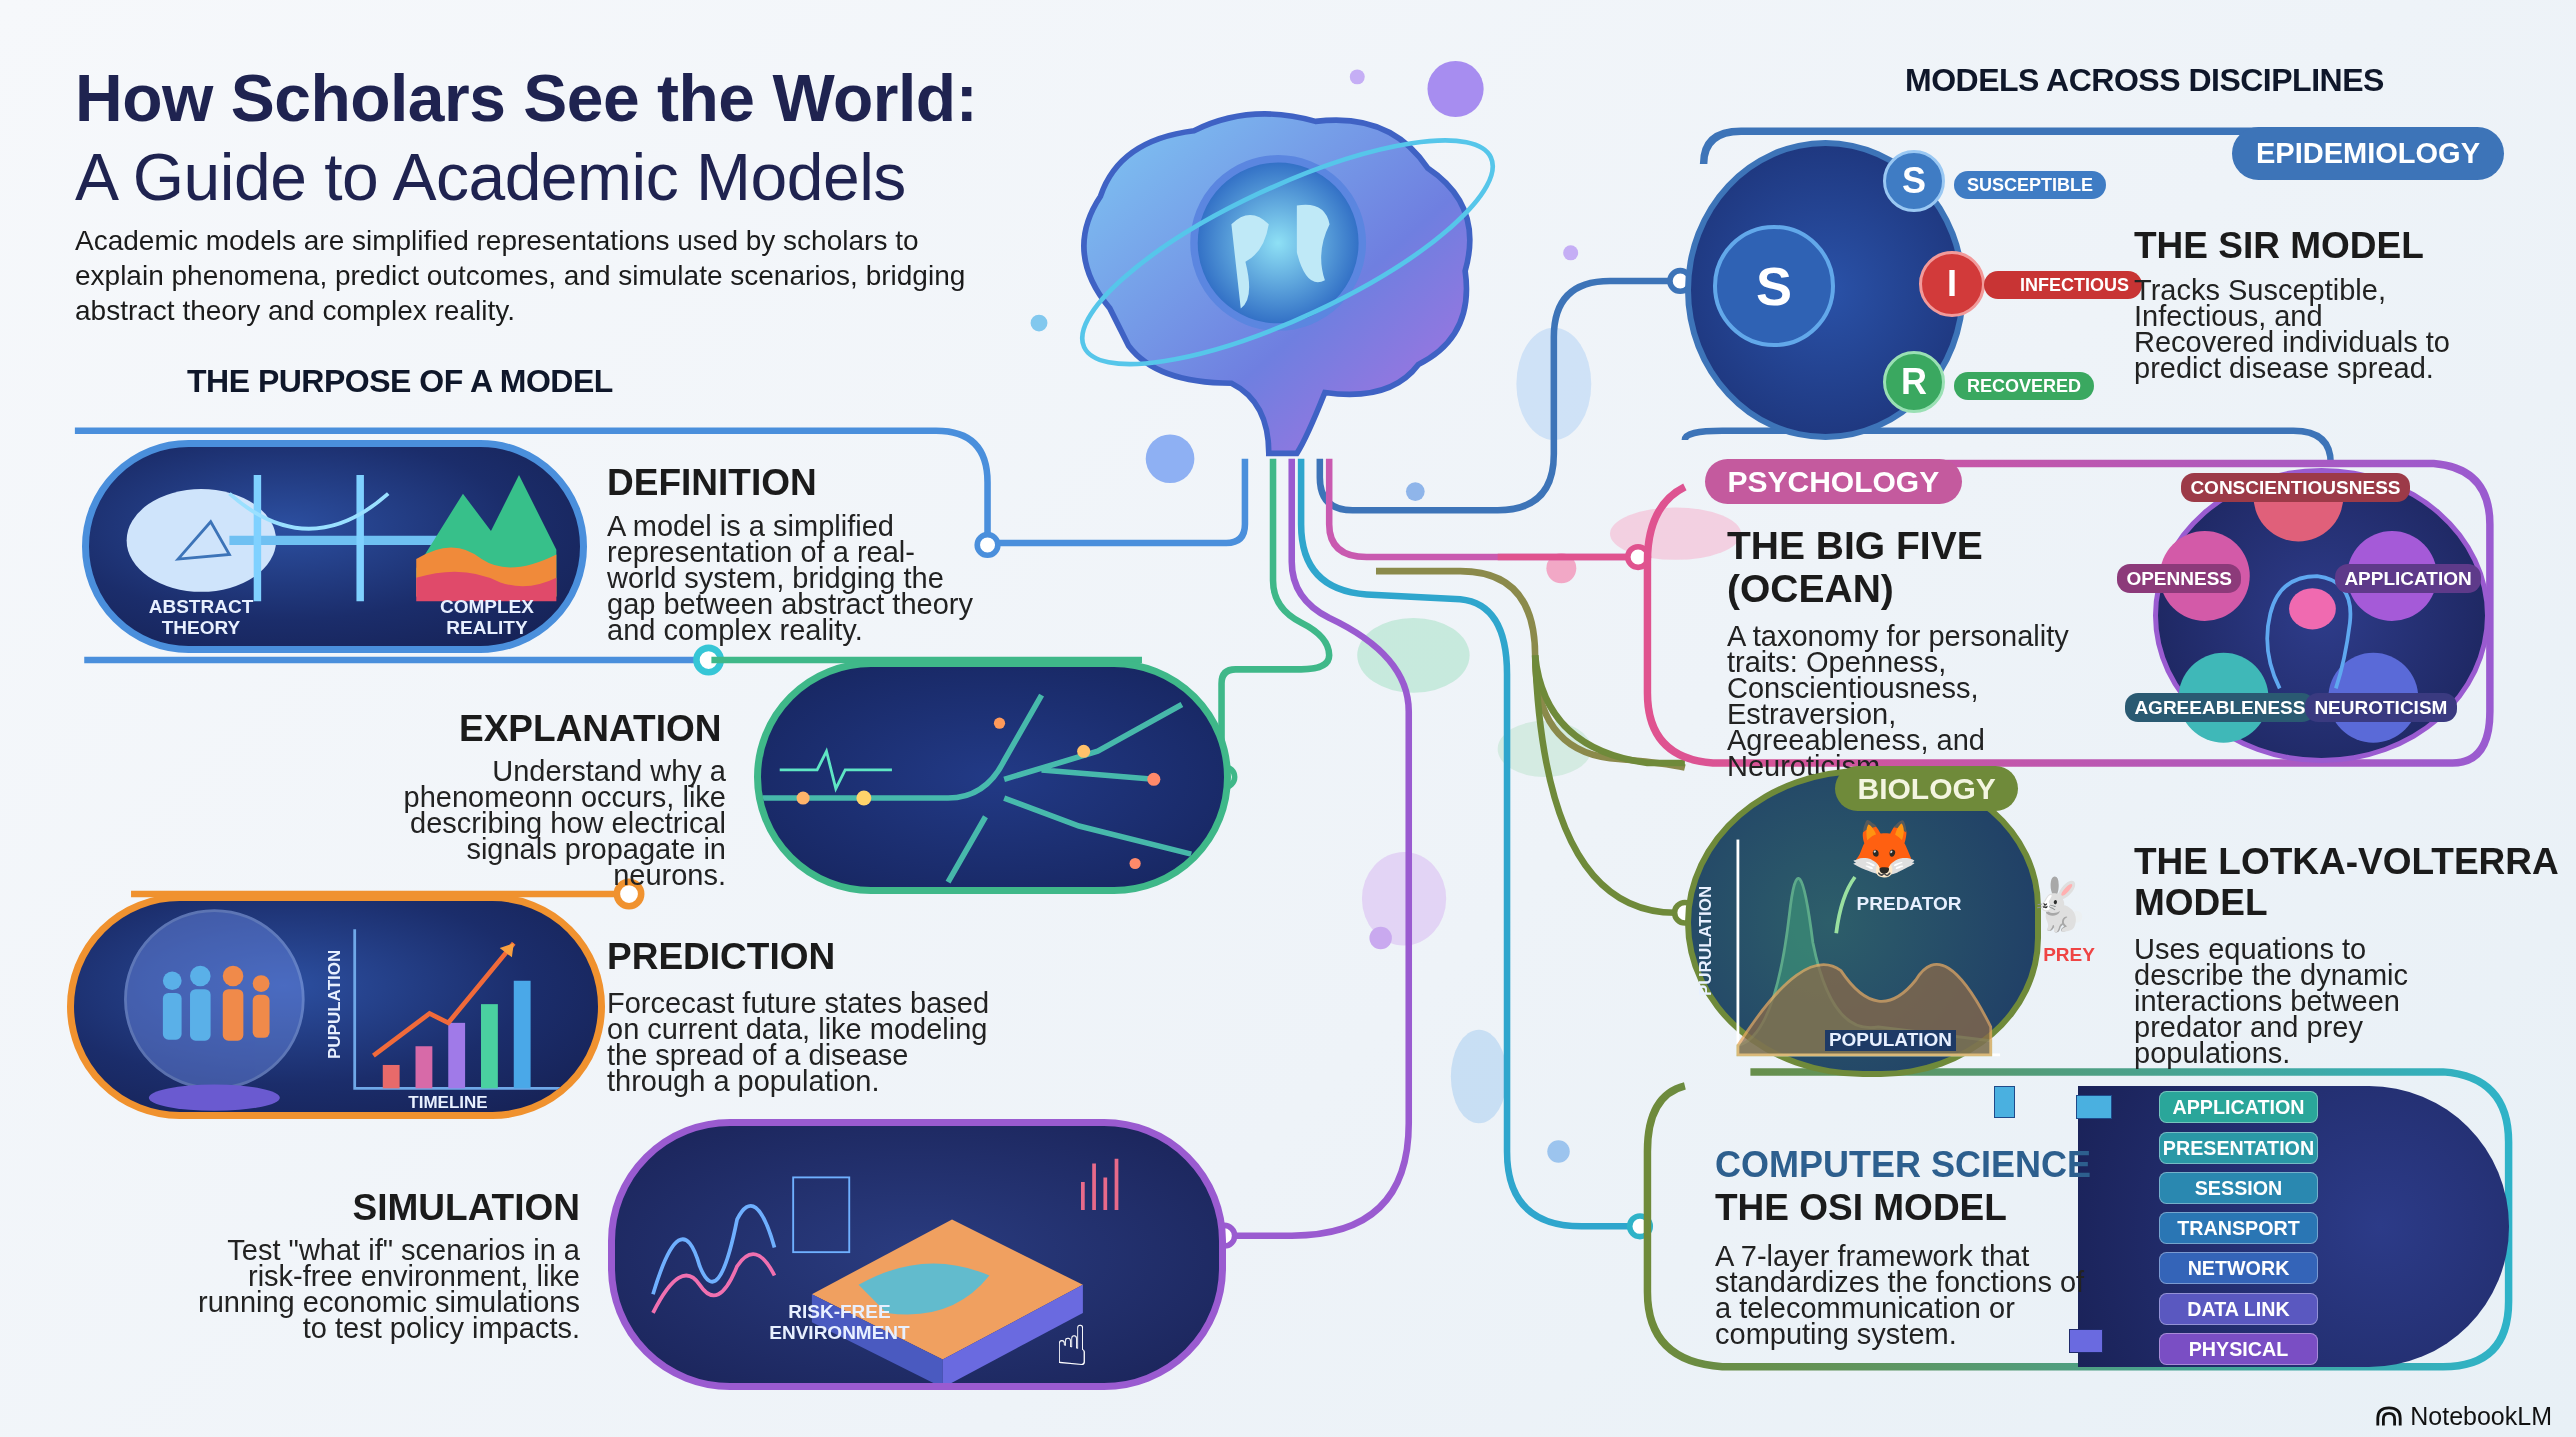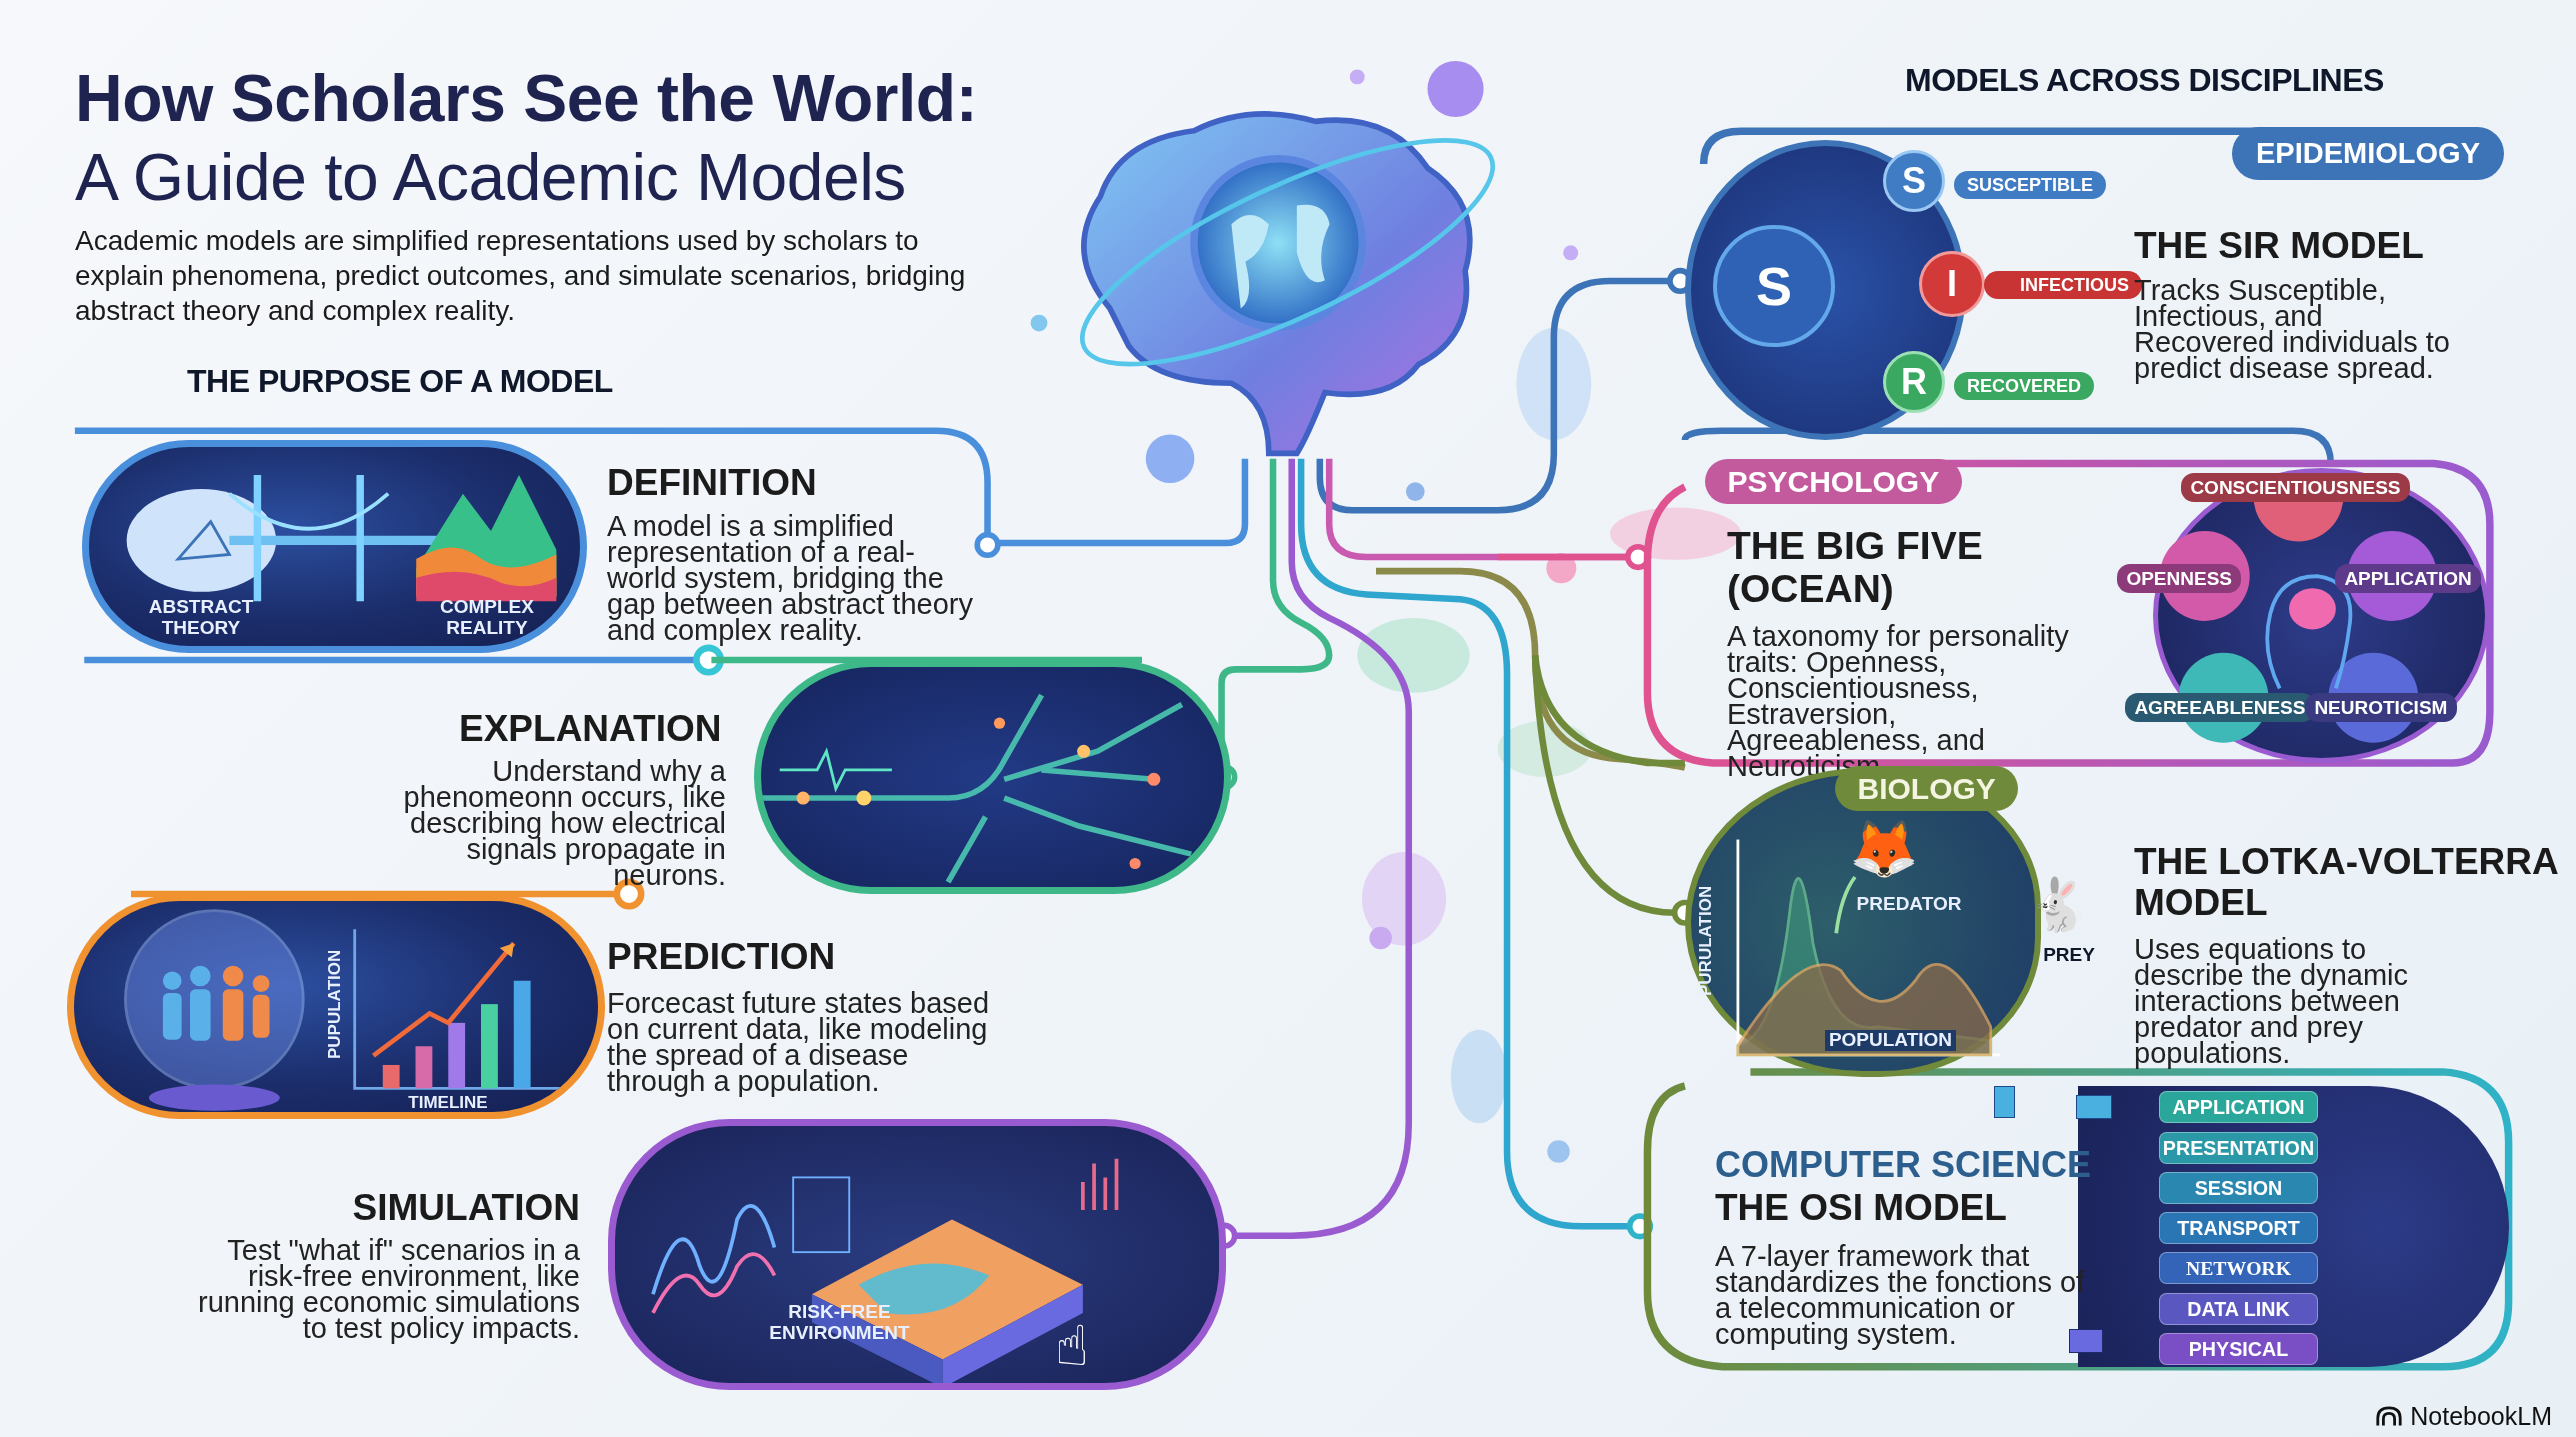--- a/index.html
+++ b/index.html
@@ -286,41 +286,41 @@
       <path d="M50 300 L330 300" stroke="#fff" stroke-width="3"></path>
       <path d="M50 290 Q90 280 105 150 Q115 60 130 180 Q150 280 200 270 L320 285 L320 300 L50 300 Z" fill="#3f9a7a" opacity="0.6" stroke="#7fe0a0" stroke-width="3"></path>
       <path d="M50 290 Q120 180 160 210 Q200 270 240 220 Q270 170 320 270 L320 300 L50 300 Z" fill="#8a6a4a" opacity="0.75" stroke="#e8a860" stroke-width="3"></path>
       <path d="M155 170 Q160 130 175 110" stroke="#9ae0a0" stroke-width="4" fill="none"></path>
     </svg>
   </div>
   <div class="pill" style="left:1835px; top:766px; background:#6f8a3a; color:#f3f5e0;">BIOLOGY</div>
   <div class="abs" style="left:1849px; top:816px; font-size:56px;">🦊</div>
   <div class="img-label" style="left:1853px; top:894px; width:112px; font-size:19px;">PREDATOR</div>
   <div class="abs" style="left:2027px; top:875px; font-size:51px;">🐇</div>
-  <div class="img-label" style="left:2041px; top:945px; width:56px; font-size:19px; color:#0f172a;">PREY</div>
+  <div class="img-label" style="left:2041px; top:945px; width:56px; font-size:19px; color:#ef4444;">PREY</div>
   <div class="img-label" style="left:1696px; top:880px; width:28px; height:122px; writing-mode:vertical-rl; transform:rotate(180deg); font-size:17px;">PURULATION</div>
   <div class="img-label" style="left:1825px; top:1030px; width:131px; font-size:19px; background:#1e3a66;">POPULATION</div>
   <div class="panel-title" style="left:2134px; top:841px; font-size:37px;">THE LOTKA-VOLTERRA</div>
   <div class="panel-title" style="left:2134px; top:882px; font-size:37px;">MODEL</div>
   <div class="panel-desc" style="left:2134px; top:936px; width:337px;">Uses equations to describe the dynamic interactions between predator and prey populations.</div>
 </div>
 
 <div>
   <div class="abs" style="left:2078px; top:1086px; width:431px; height:281px; border-radius: 0 140px 140px 0; background: radial-gradient(circle at 70% 50%, #2c3b88 0%, #1a2258 100%);"></div>
   <div class="panel-title" style="left:1715px; top:1144px; font-size:36px; color:#2d5f8e;">COMPUTER SCIENCE</div>
   <div class="panel-title" style="left:1715px; top:1187px; font-size:37px;">THE OSI MODEL</div>
   <div class="panel-desc" style="left:1715px; top:1243px; width:393px;">A 7-layer framework that standardizes the fonctions of a telecommunication or computing system.</div>
   <div class="abs" style="left:1994px; top:1086px; width:20.6px; height:32px; background:#4ab0e0; border:1.9px solid #1f4a8a;"></div>
   <div class="abs" style="left:2076px; top:1095px; width:36px; height:24px; background:#4ab0e0; border:1.9px solid #1f4a8a;"></div>
   <div class="abs" style="left:2069px; top:1329px; width:34px; height:24px; background:#6a6ae0; border:1.9px solid #1f2a6a;"></div>
   <div class="osi-layer" style="left:2159px; top:1091px; background:#2aa69a;">APPLICATION</div>
   <div class="osi-layer" style="left:2159px; top:1132px; background:#2a98a6;">PRESENTATION</div>
   <div class="osi-layer" style="left:2159px; top:1172px; background:#2a88b0;">SESSION</div>
   <div class="osi-layer" style="left:2159px; top:1212px; background:#2a76b4;">TRANSPORT</div>
-  <div class="osi-layer" style="left:2159px; top:1252px; background:#3464b8;font-family:Liberation Serif, serif;">NETWORK</div>
+  <div class="osi-layer" style="left:2159px; top:1252px; background:#3464b8;">NETWORK</div>
   <div class="osi-layer" style="left:2159px; top:1293px; background:#5a58c0;">DATA LINK</div>
   <div class="osi-layer" style="left:2159px; top:1333px; background:#7a4ec4;">PHYSICAL</div>
 </div>
 
 <div class="abs logo">
   <svg width="28" height="22.5" viewBox="0 0 30 24">
     <path d="M3 22 L3 14 Q3 3 15 3 Q27 3 27 14 L27 22" stroke="#111" stroke-width="3" fill="none"></path>
     <path d="M9 22 L9 15 Q9 9 15 9 Q21 9 21 15 L21 22" stroke="#111" stroke-width="3" fill="none"></path>
   </svg>
   <span>NotebookLM</span>

